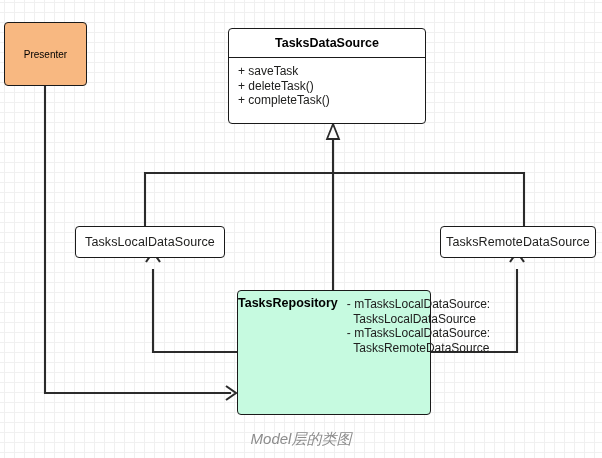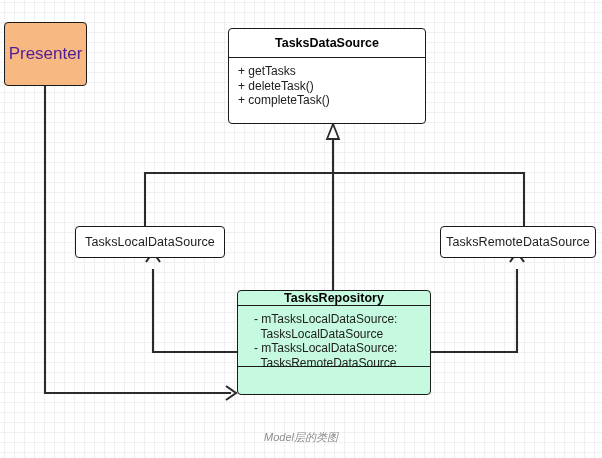--- a/index.html
+++ b/index.html
@@ -46,22 +46,22 @@
     z-index: 5;
   }
 
   .node-presenter {
     background: #f8b881;
     display: flex;
     align-items: center;
     justify-content: center;
   }
   .node-presenter .plain-label {
-    font-size: 17px;
-    color: #4c1d95;
+    font-size: 10px;
+    color: #000000;
   }
 
   .node-simple {
     display: flex;
     align-items: center;
     justify-content: center;
   }
   .node-simple .plain-label {
     font-size: 12.5px;
     color: #20201f;
@@ -103,36 +103,36 @@
     height: 96px;
     display: flex;
     flex-direction: column;
   }
   .node-interface .cls-title { height: 28px; }
 
   .node-repo {
     left: 237px;
     top: 290px;
     width: 194px;
-    height: 105px;
+    height: 125px;
     background: #c6fae0;
     display: flex;
-    flex-direction: column;
+    flex-direction: row;
   }
   .node-repo .cls-title { height: 23px; }
-  .node-repo .cls-body { height: 60px; margin-left: 7px; }
+  .node-repo .cls-body { height: 60px; }
 
   .caption {
     position: absolute;
     left: 0;
     top: 430px;
     width: 602px;
     text-align: center;
     font-style: italic;
-    font-size: 11px;
+    font-size: 15px;
     color: #8c8c8c;
     z-index: 6;
   }
 </style>
 </head>
 <body>
 
 <div id="canvas">
 
   <svg id="wires" viewBox="0 0 602 458" width="602" height="458" xmlns="http://www.w3.org/2000/svg">
@@ -161,21 +161,21 @@
   </svg>
 
   <div class="node node-presenter" style="left:4px; top:22px; width:83px; height:64px;">
     <span class="plain-label">Presenter</span>
   </div>
 
   <div class="node node-interface">
     <div class="cls-title">TasksDataSource</div>
     <div class="cls-sep"></div>
     <div class="cls-body">
-      <div class="cls-line">+ getTasks</div>
+      <div class="cls-line">+ saveTask</div>
       <div class="cls-line">+ deleteTask()</div>
       <div class="cls-line">+ completeTask()</div>
     </div>
   </div>
 
   <div class="node node-simple" style="left:75px; top:226px; width:150px; height:32px;">
     <span class="plain-label">TasksLocalDataSource</span>
   </div>
 
   <div class="node node-simple" style="left:440px; top:226px; width:156px; height:32px;">

